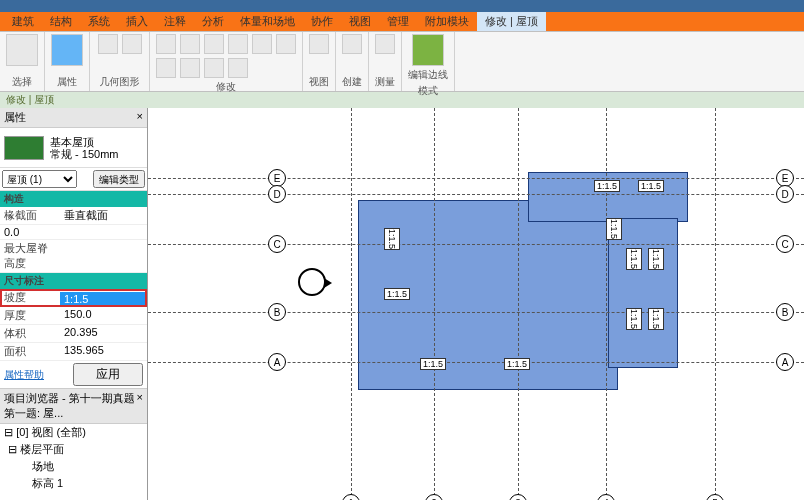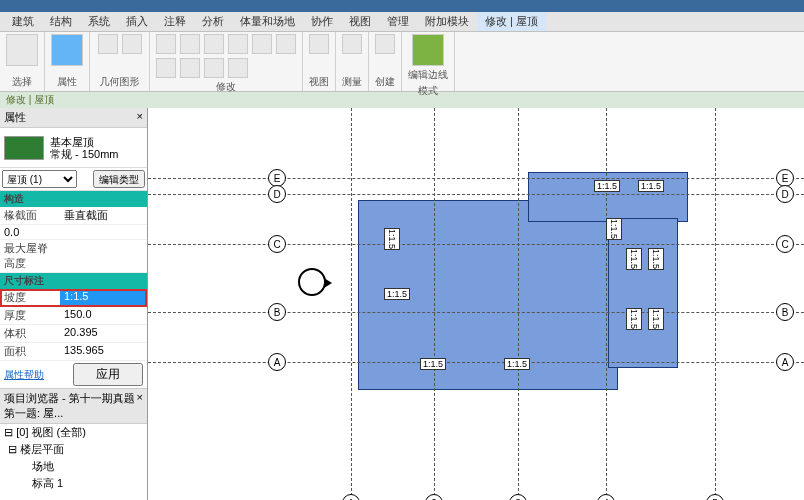--- a/index.html
+++ b/index.html
@@ -1,18 +1,18 @@
 <!DOCTYPE html>
 <html><head>
 <meta charset="utf-8">
 <style>
 * { margin: 0; padding: 0; box-sizing: border-box; font-family: "Microsoft YaHei", sans-serif; font-size: 11px; }
 body { width: 804px; height: 500px; background: #fff; overflow: hidden; position: relative; }
 .titlebar { height: 12px; background: #3a6a9c; }
-.menubar { height: 20px; background: #e5e5e5; display: flex; align-items: center; padding: 0 4px; border-bottom: 1px solid #c0c0c0; }
+.menubar { height: 20px; background: #f97316; display: flex; align-items: center; padding: 0 4px; border-bottom: 1px solid #c0c0c0; }
 .menubar span { padding: 2px 8px; color: #333; cursor: pointer; }
 .menubar span.active { background: #d4e6f7; }
 .ribbon { height: 60px; background: #f5f5f5; display: flex; border-bottom: 1px solid #c0c0c0; }
 .rgroup { display: flex; flex-direction: column; align-items: center; justify-content: space-between; border-right: 1px solid #d0d0d0; padding: 2px 6px; }
 .rgroup .icons { display: flex; gap: 4px; align-items: center; flex-wrap: wrap; }
 .rgroup .label { font-size: 10px; color: #555; margin-top: 2px; }
 .ribicon { width: 20px; height: 20px; background: #e8e8e8; border: 1px solid #ccc; display: inline-block; }
 .ribicon.big { width: 32px; height: 32px; }
 .ribicon.green { background: #7cb342; }
 .ribicon.blue { background: #64b5f6; }
@@ -25,21 +25,21 @@
 .prop-preview { height: 40px; display: flex; align-items: center; padding: 4px; gap: 6px; background: #fff; border-bottom: 1px solid #ddd; }
 .prop-preview .swatch { width: 40px; height: 24px; background: #2e7d32; border: 1px solid #999; }
 .prop-preview .ptxt { font-size: 10px; line-height: 12px; }
 .dropdown-row { display: flex; align-items: center; padding: 2px; gap: 16px; background: #fff; border-bottom: 1px solid #ddd; }
 .dropdown-row select { flex: 1; font-size: 10px; height: 18px; }
 .dropdown-row button { font-size: 10px; padding: 1px 4px; height: 18px; }
 .prop-section { background: #14b8a6; padding: 1px 4px; font-size: 10px; font-weight: bold; color: #444; }
 .prop-row { display: flex; font-size: 10px; border-bottom: 1px solid #eee; background: #fff; }
 .prop-row .k { width: 60px; padding: 1px 4px; color: #444; }
 .prop-row .v { flex: 1; padding: 1px 4px; }
-.prop-row.hl { outline: 2px solid #d32f2f; outline-offset: -2px; }
+.prop-row.hl { outline: 2px solid #d32f2f; outline-offset: -2px; align-items: flex-end; }
 .prop-row.hl .v { background: #2196f3; color: #fff; }
 .links { background: #fff; padding: 2px 4px; display: flex; justify-content: space-between; align-items: center; border-bottom: 1px solid #ccc; }
 .links a { color: #1565c0; font-size: 10px; text-decoration: underline; cursor: pointer; }
 .links button { font-size: 12px; padding: 1px 21px; }
 .browser { flex: 1; background: #fff; overflow: auto; font-size: 10px; }
 .browser .node { padding: 1px 2px 1px 14px; cursor: pointer; }
 .browser .node.l1 { padding-left: 4px; }
 .browser .node.l2 { padding-left: 8px; }
 .browser .node.l3 { padding-left: 32px; }
 .canvas { flex: 1; background: #fff; position: relative; overflow: hidden; }
@@ -111,27 +111,27 @@
   <div class="rgroup">
     <div class="icons">
         <span class="ribicon"></span>
       </div>
     <div class="label">视图</div>
   </div>
   <div class="rgroup">
     <div class="icons">
         <span class="ribicon"></span>
       </div>
+    <div class="label">创建</div>
+  </div>
+  <div class="rgroup">
+    <div class="icons">
+        <span class="ribicon"></span>
+      </div>
     <div class="label">测量</div>
-  </div>
-  <div class="rgroup">
-    <div class="icons">
-        <span class="ribicon"></span>
-      </div>
-    <div class="label">创建</div>
   </div>
   <div class="rgroup">
     <div class="icons">
         <span class="ribicon big green"></span>
       </div>
     <div class="label">编辑边线</div>
     <div class="label">模式</div>
   </div>
 </div>
 

